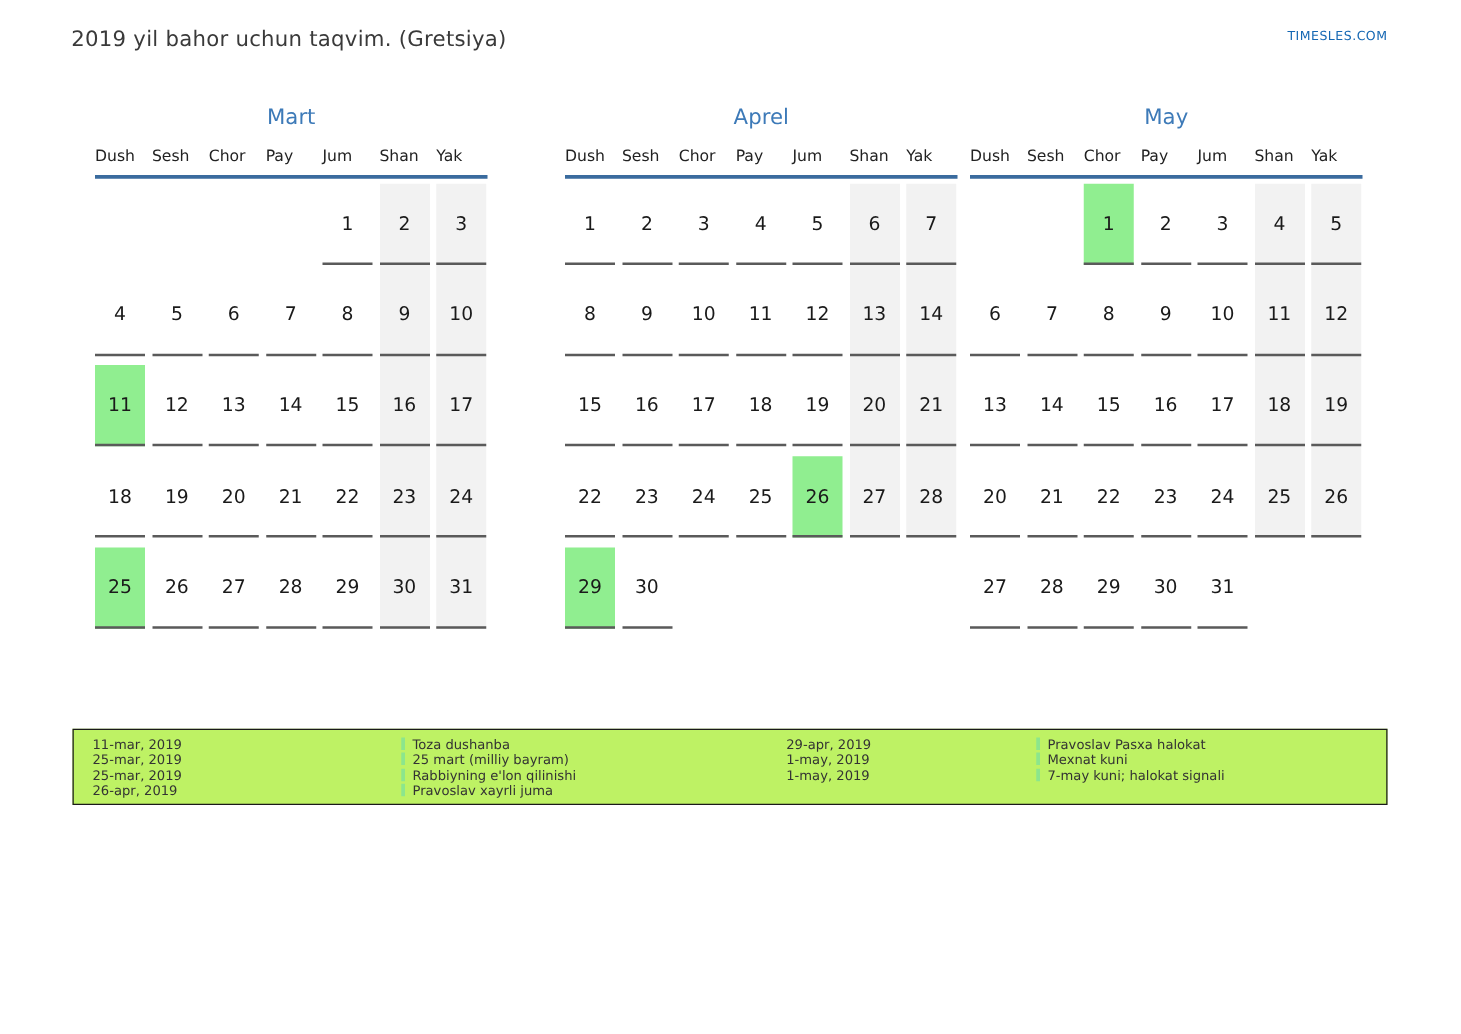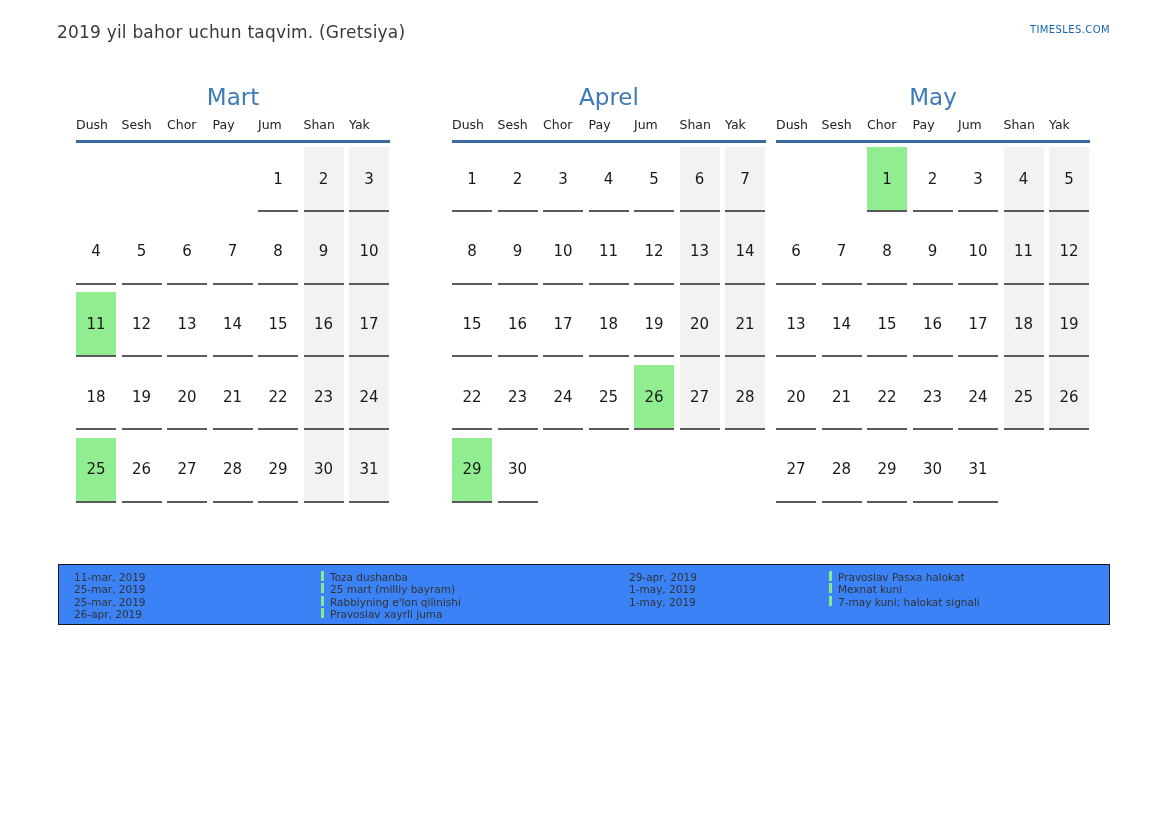--- a/index.html
+++ b/index.html
@@ -24,21 +24,21 @@
 
   .month {
     position: absolute; top: 84px; width: 314px; height: 430px;
   }
   .month-mart  { left: 76px; }
   .month-aprel { left: 452px; }
   .month-may   { left: 776px; }
 
   .month-title {
     position: absolute; top: 0; left: 0; width: 100%;
-    text-align: center; color: #3d7ab8; font-size: 23px;
+    text-align: center; color: #3d7ab8; font-size: 17px;
   }
   .weekday-row {
     position: absolute; top: 33px; left: 0;
     display: grid;
     grid-template-columns: repeat(7, 40px);
     column-gap: 5.5px;
   }
   .weekday {
     text-align: left; font-size: 12.5px; color: #222222;
   }
@@ -62,24 +62,24 @@
   .strip-yak  { left: 273px; }
   .cell {
     position: relative; z-index: 1;
     display: flex; align-items: center; justify-content: center;
     font-size: 15px; color: #1a1a1a;
   }
   .cell.day { border-bottom: 2px solid #5a5a5a; }
   .cell.holiday { background: #90ee90; }
 
   .legend-box {
-    position: absolute; left: 58px; top: 564px;
+    position: absolute; left: 58px; top: 583px;
     width: 1052px; height: 61px;
     border: 1.5px solid #1a1a1a;
-    background: #3b82f6;
+    background: #bef264;
   }
   .legend-col {
     position: absolute; top: 6px;
     font-size: 10.5px; color: #333333; line-height: 12.4px;
     white-space: nowrap;
   }
   .legend-dates-left  { left: 15px; }
   .legend-labels-left { left: 262px; }
   .legend-dates-right { left: 570px; }
   .legend-labels-right{ left: 770px; }

